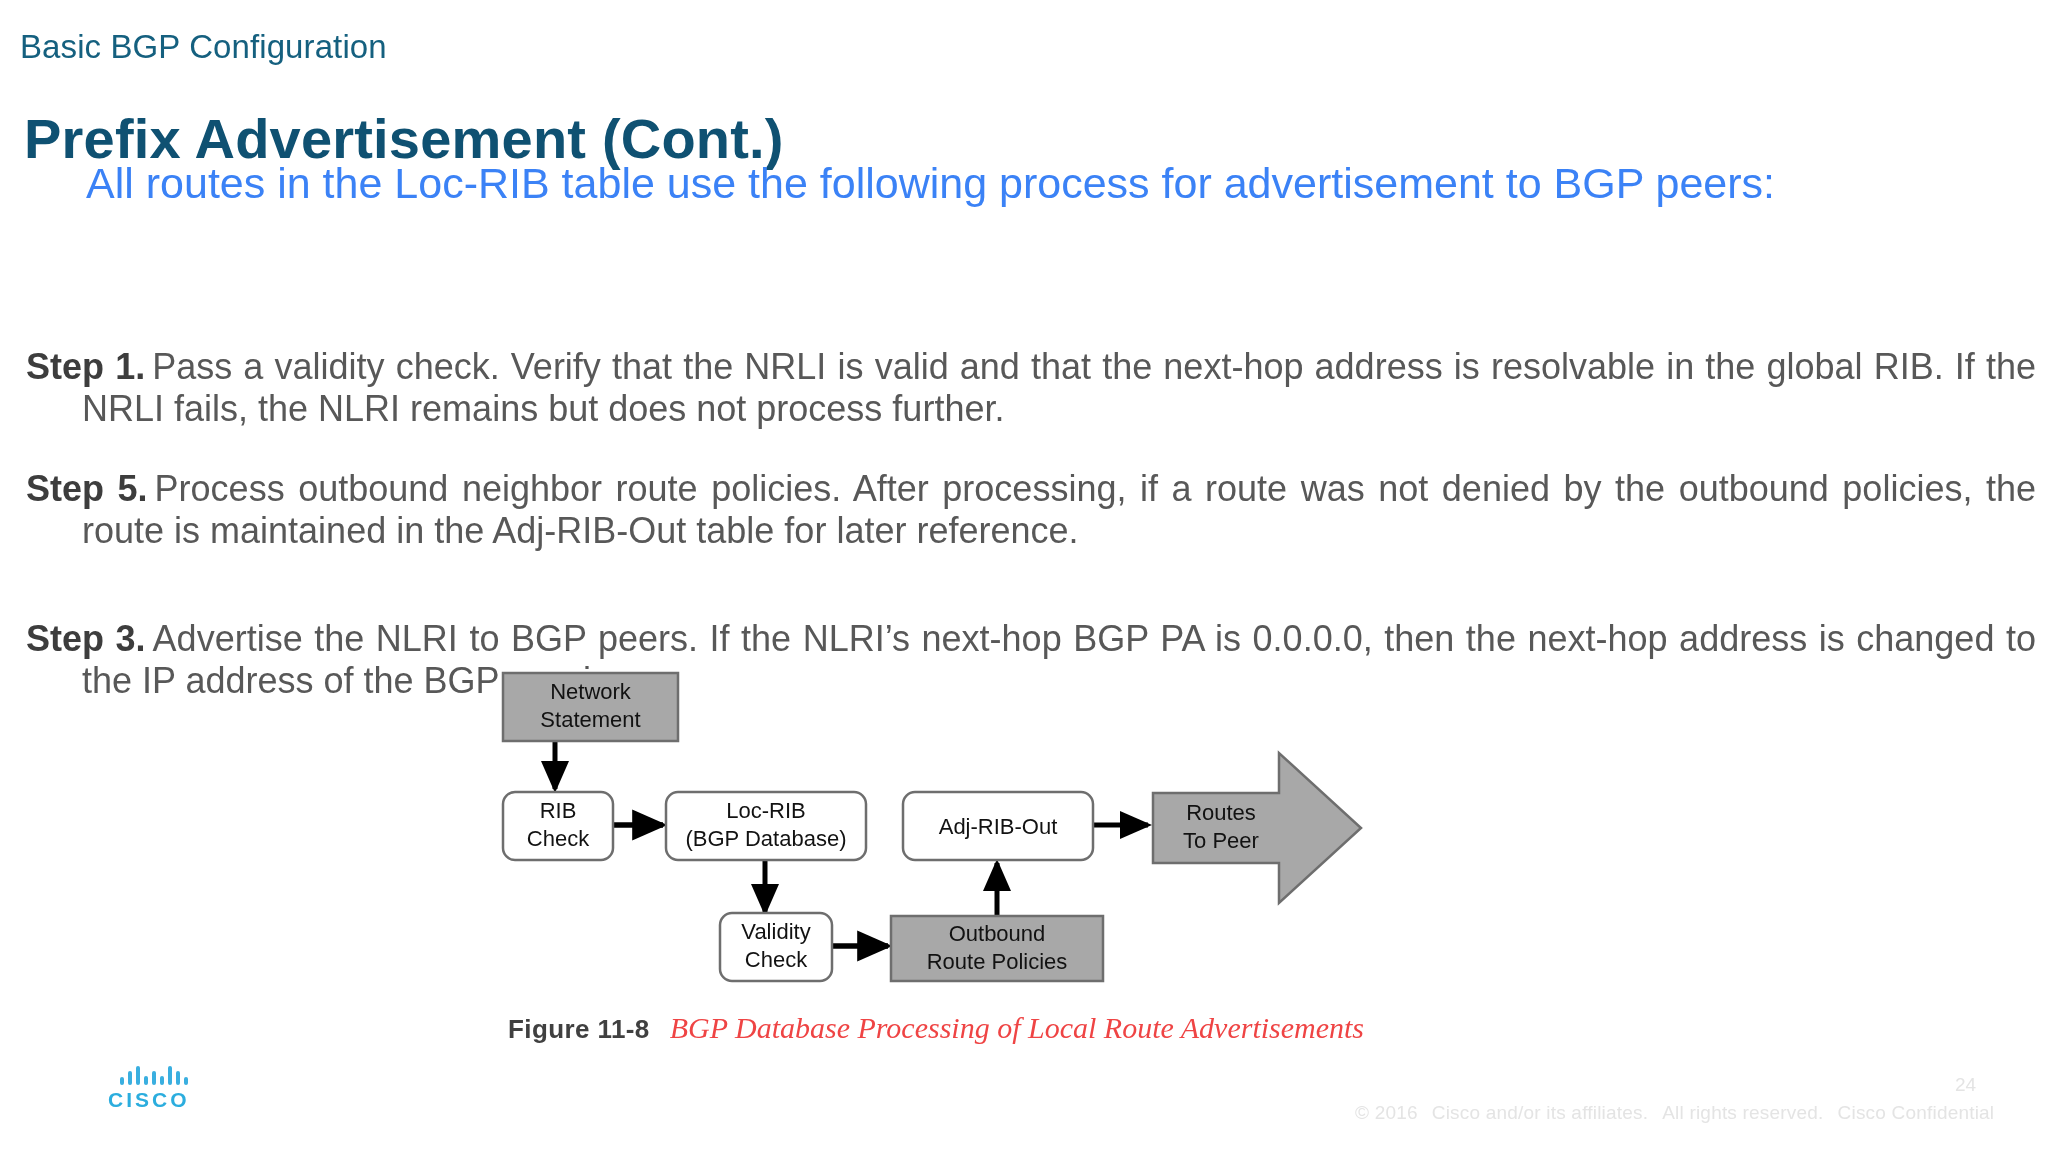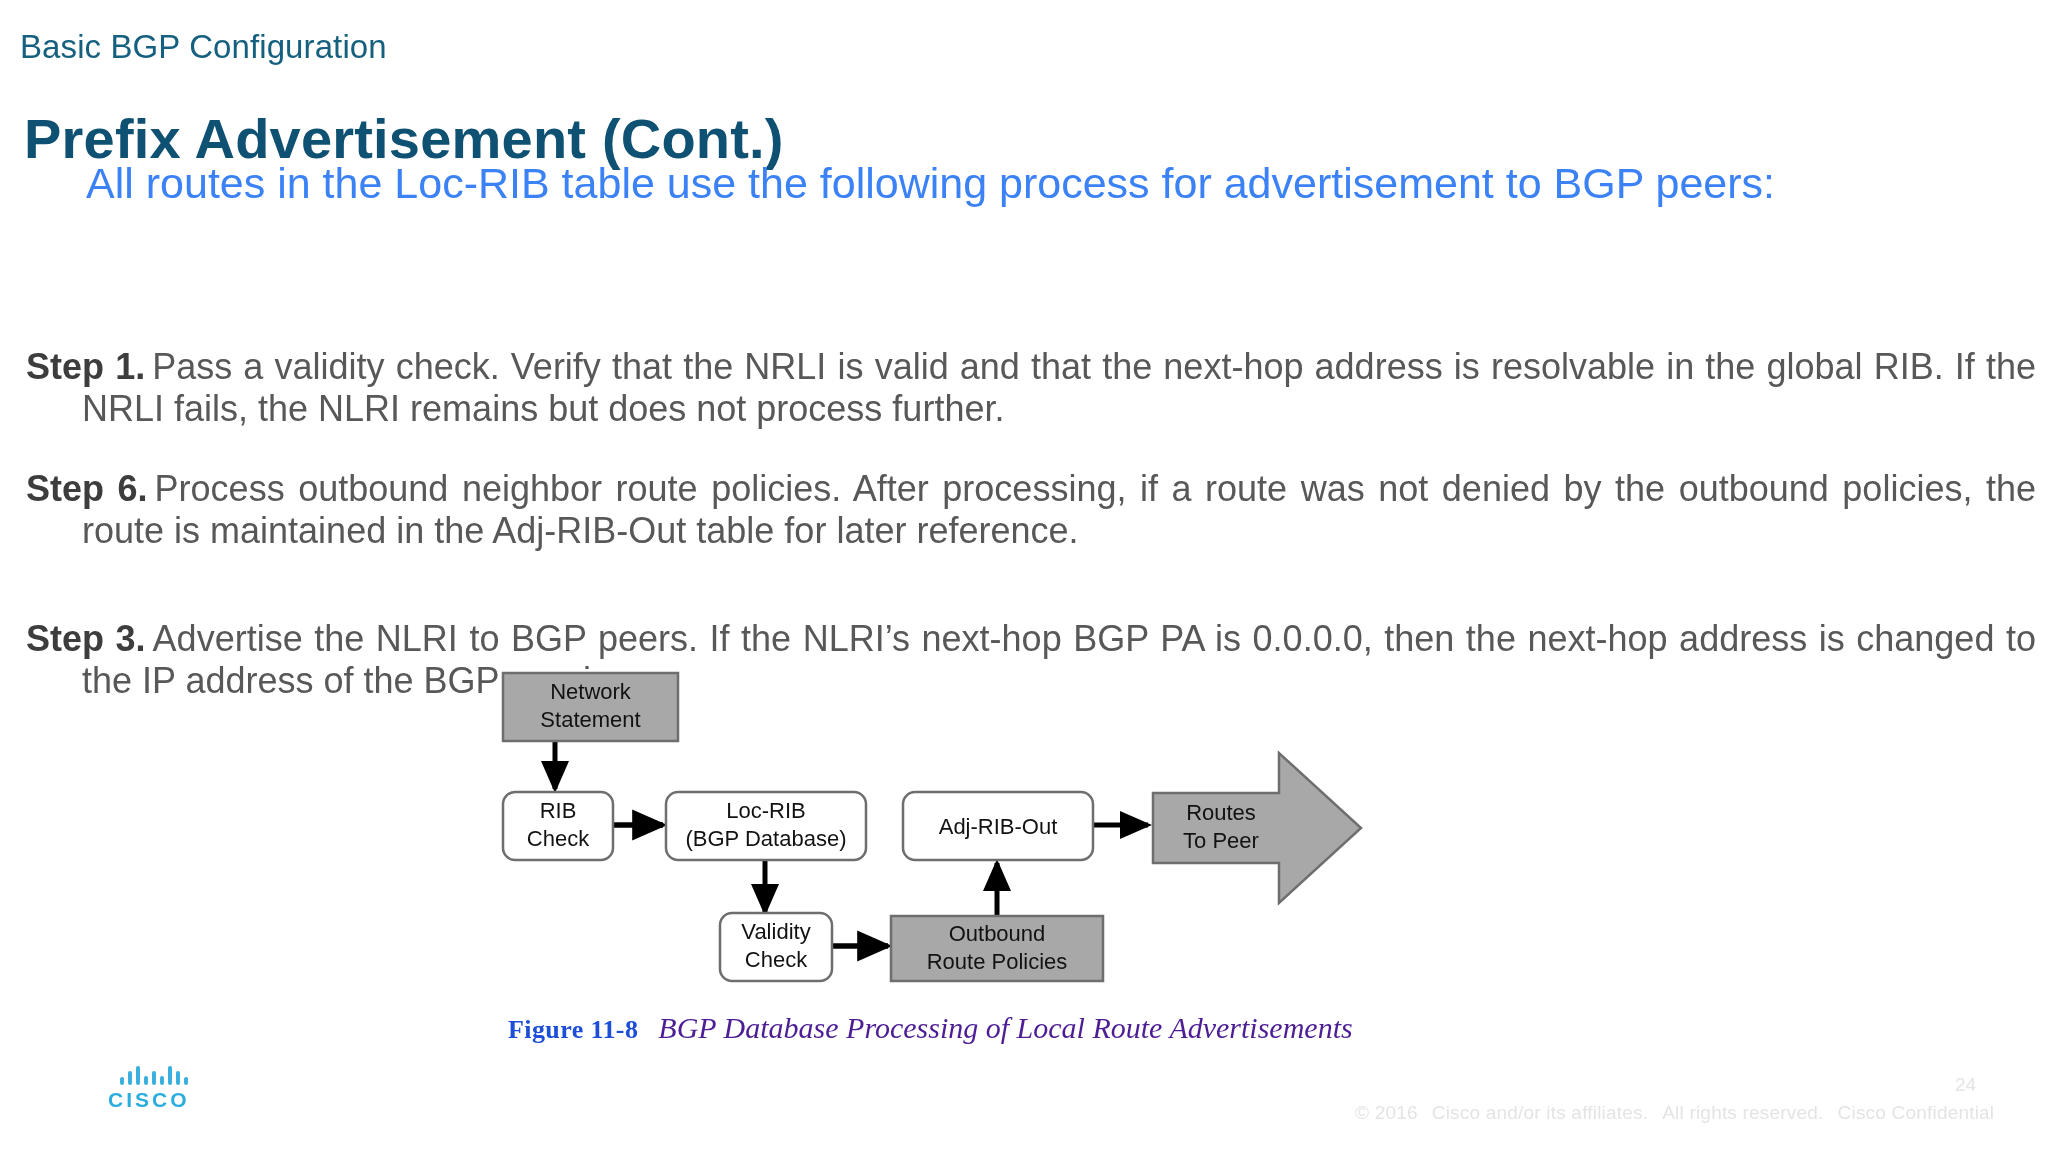--- a/index.html
+++ b/index.html
@@ -71,30 +71,30 @@
   }
   #figure svg { display: block; }
 
   #figure-caption {
     position: absolute;
     left: 508px; top: 1011px;
     font-size: 26px;
     white-space: nowrap;
   }
   #figure-caption .fig-num {
-    font-family: Liberation Serif, serif;
+    font-family: Liberation Sans, sans-serif;
     font-weight: bold;
-    color: #1d4ed8;
+    color: #404040;
     letter-spacing: 0.4px;
   }
   #figure-caption .fig-title {
     font-family: "Liberation Serif", serif;
     font-style: italic;
     font-size: 30px;
-    color: #4c1d95;
+    color: #ef4444;
     margin-left: 20px;
   }
 
   
   #cisco-logo {
     position: absolute;
     left: 108px; top: 1063px;
     width: 92px; height: 48px;
   }
   .logo-bars {
@@ -148,21 +148,21 @@
 </head>
 <body>
 
 <div id="eyebrow">Basic BGP Configuration</div>
 <h1 id="page-title">Prefix Advertisement  (Cont.)</h1>
 
 <div id="lead">All routes in the Loc-RIB table use the following process for advertisement to BGP peers:</div>
 
 <p class="step" id="step1"><span class="lbl">Step 1.</span><span>Pass a validity check.  Verify that the NRLI is valid and that the next-hop address is resolvable in the global RIB. If the NRLI fails, the NLRI remains but does not process further.</span></p>
 
-<p class="step" id="step2"><span class="lbl">Step 6.</span><span>Process outbound neighbor route policies. After processing, if a route was not denied by the outbound policies, the route is maintained in the Adj-RIB-Out table for later reference.</span></p>
+<p class="step" id="step2"><span class="lbl">Step 5.</span><span>Process outbound neighbor route policies. After processing, if a route was not denied by the outbound policies, the route is maintained in the Adj-RIB-Out table for later reference.</span></p>
 
 <p class="step" id="step3"><span class="lbl">Step 3.</span><span>Advertise the NLRI to BGP peers. If the NLRI’s next-hop BGP PA is 0.0.0.0, then the next-hop address is changed to the IP address of the BGP session.</span></p>
 
 <div id="figure">
   <svg width="1100" height="330" viewBox="0 0 1100 330" xmlns="http://www.w3.org/2000/svg">
     <defs>
       <marker id="ah" markerWidth="7" markerHeight="7" refX="5.6" refY="3" orient="auto" markerUnits="strokeWidth">
         <path d="M0,0.2 L6.4,3 L0,5.8 z" fill="#000000"></path>
       </marker>
     </defs>

